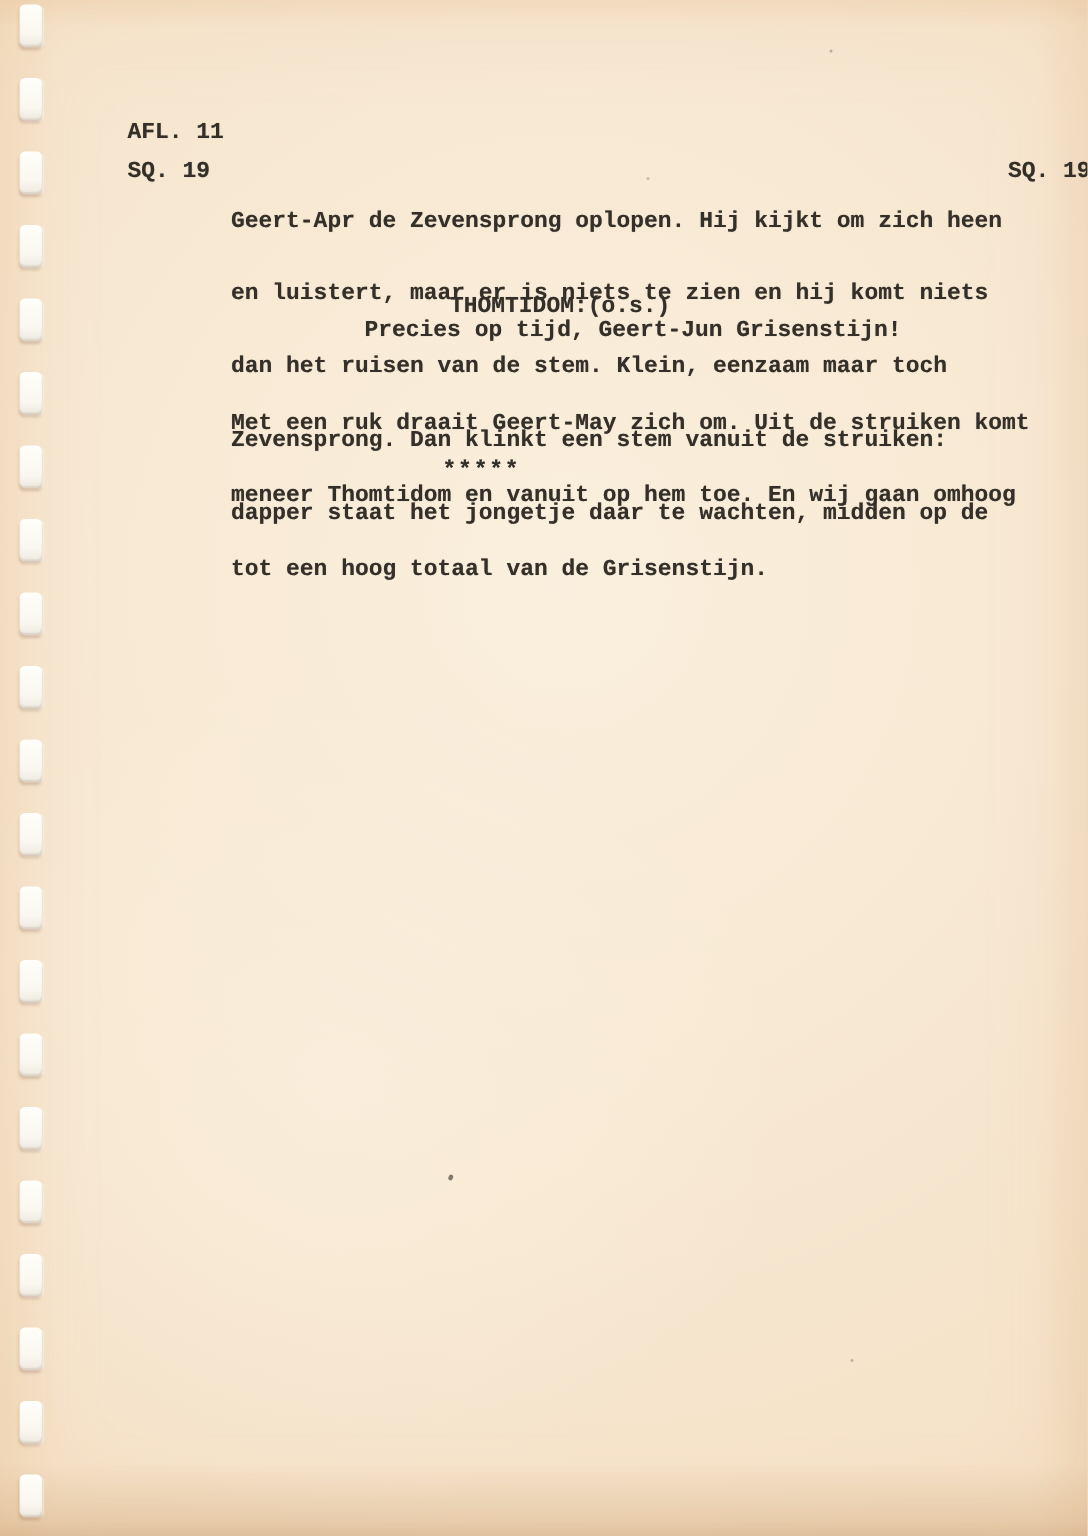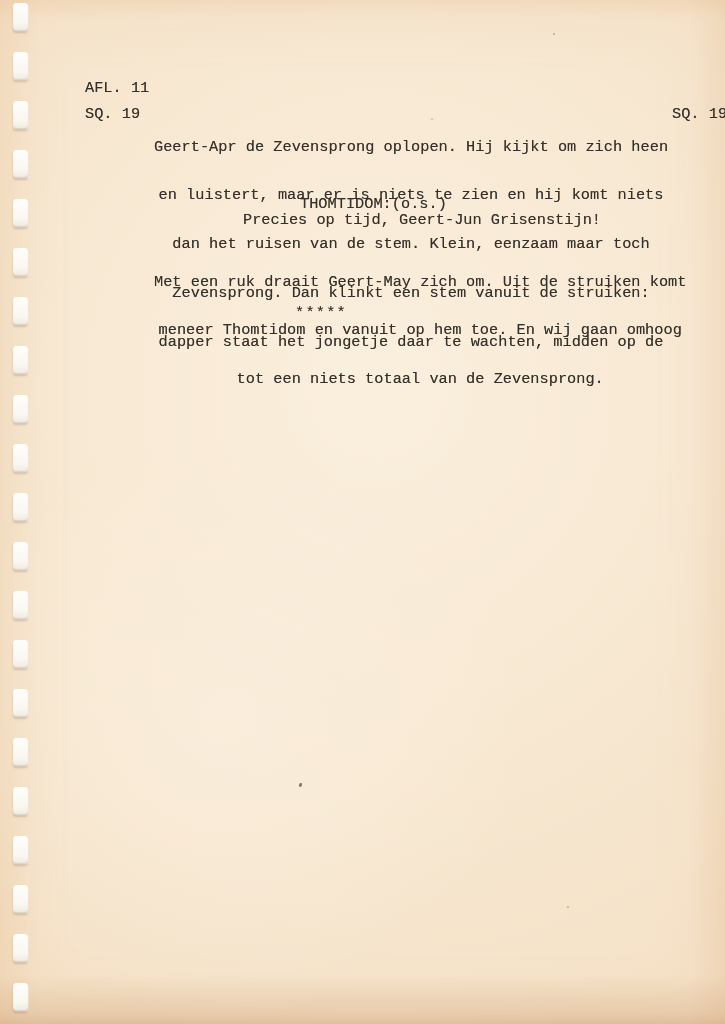--- a/index.html
+++ b/index.html
@@ -15,25 +15,24 @@
     background-color: #f5e2c8;
     background-image:
       radial-gradient(130% 95% at 52% 38%, rgba(255,250,240,0.55), rgba(255,250,240,0) 68%),
       radial-gradient(60% 40% at 30% 72%, rgba(252,243,229,0.45), rgba(252,243,229,0) 70%),
       linear-gradient(180deg, rgba(230,188,140,0.28) 0px, rgba(230,188,140,0) 18px,
                       rgba(230,188,140,0) 975px, rgba(205,160,115,0.30) 1014px, rgba(190,145,100,0.40) 1024px),
       linear-gradient(90deg, rgba(232,192,148,0.20) 0px, rgba(232,192,148,0) 40px,
                       rgba(232,192,148,0) 690px, rgba(224,184,142,0.22) 725px);
     box-shadow: inset 0 0 70px rgba(221,172,120,0.18);
     font-family: "Liberation Mono", "DejaVu Sans Mono", monospace;
-    font-weight: 400;
+    font-weight: 700;
     font-size: 15.3px;
     line-height: 16.3px;
     color: #343029;
-    text-align: center;
   }
   .txt {
     position: absolute;
     white-space: pre;
     text-shadow: 0 0 0.5px rgba(52,48,41,0.55);
   }
   .hole {
     position: absolute;
     left: 13px;
     width: 15px;
@@ -105,21 +104,21 @@
     <div>Zevensprong. Dan klinkt een stem vanuit de struiken:</div>
     <div>dapper staat het jongetje daar te wachten, midden op de</div>
   </div>
 
   <div class="txt dlg-cue">THOMTIDOM:(o.s.)</div>
   <div class="txt dlg-line">Precies op tijd, Geert-Jun Grisenstijn!</div>
 
   <div class="txt action-2">
     <div>Met een ruk draait Geert-May zich om. Uit de struiken komt</div>
     <div>meneer Thomtidom en vanuit op hem toe. En wij gaan omhoog</div>
-    <div>tot een niets totaal van de Zevensprong.</div>
+    <div>tot een hoog totaal van de Grisenstijn.</div>
   </div>
 
   <div class="txt end-marker">*****</div>
 
   <div class="speck s1"></div>
   <div class="speck s2"></div>
   <div class="speck s3"></div>
   <div class="speck s4"></div>
 </div>
 

